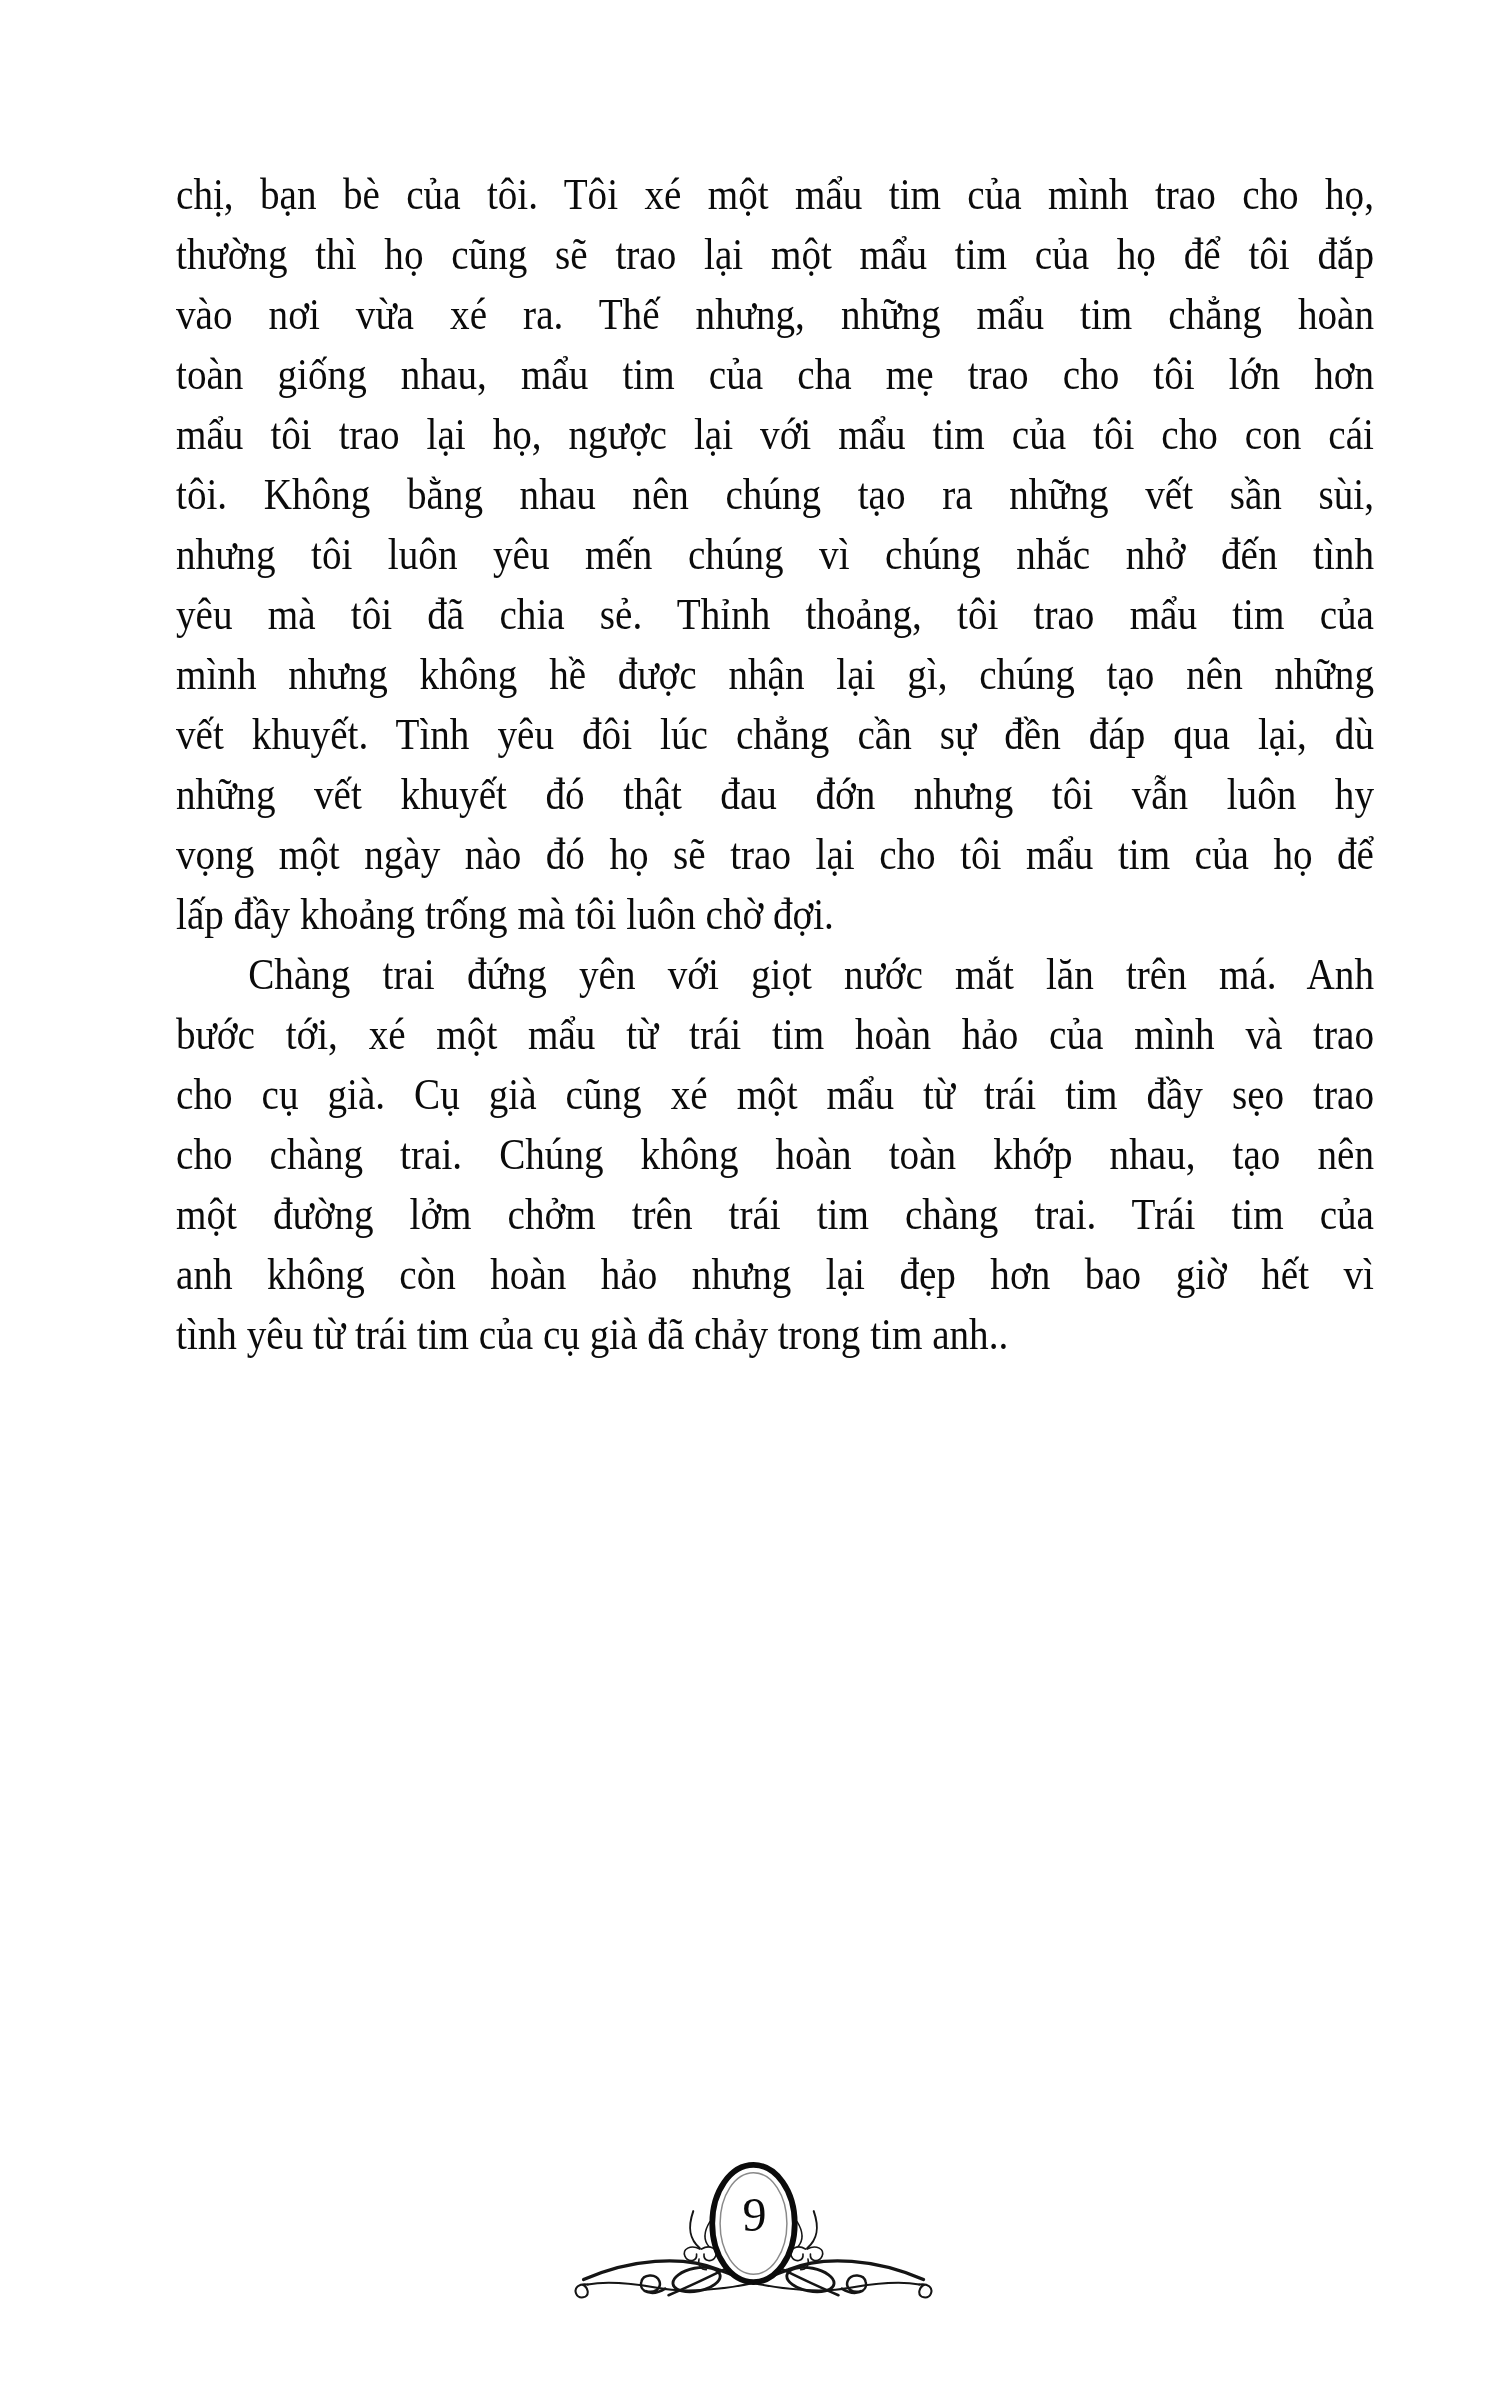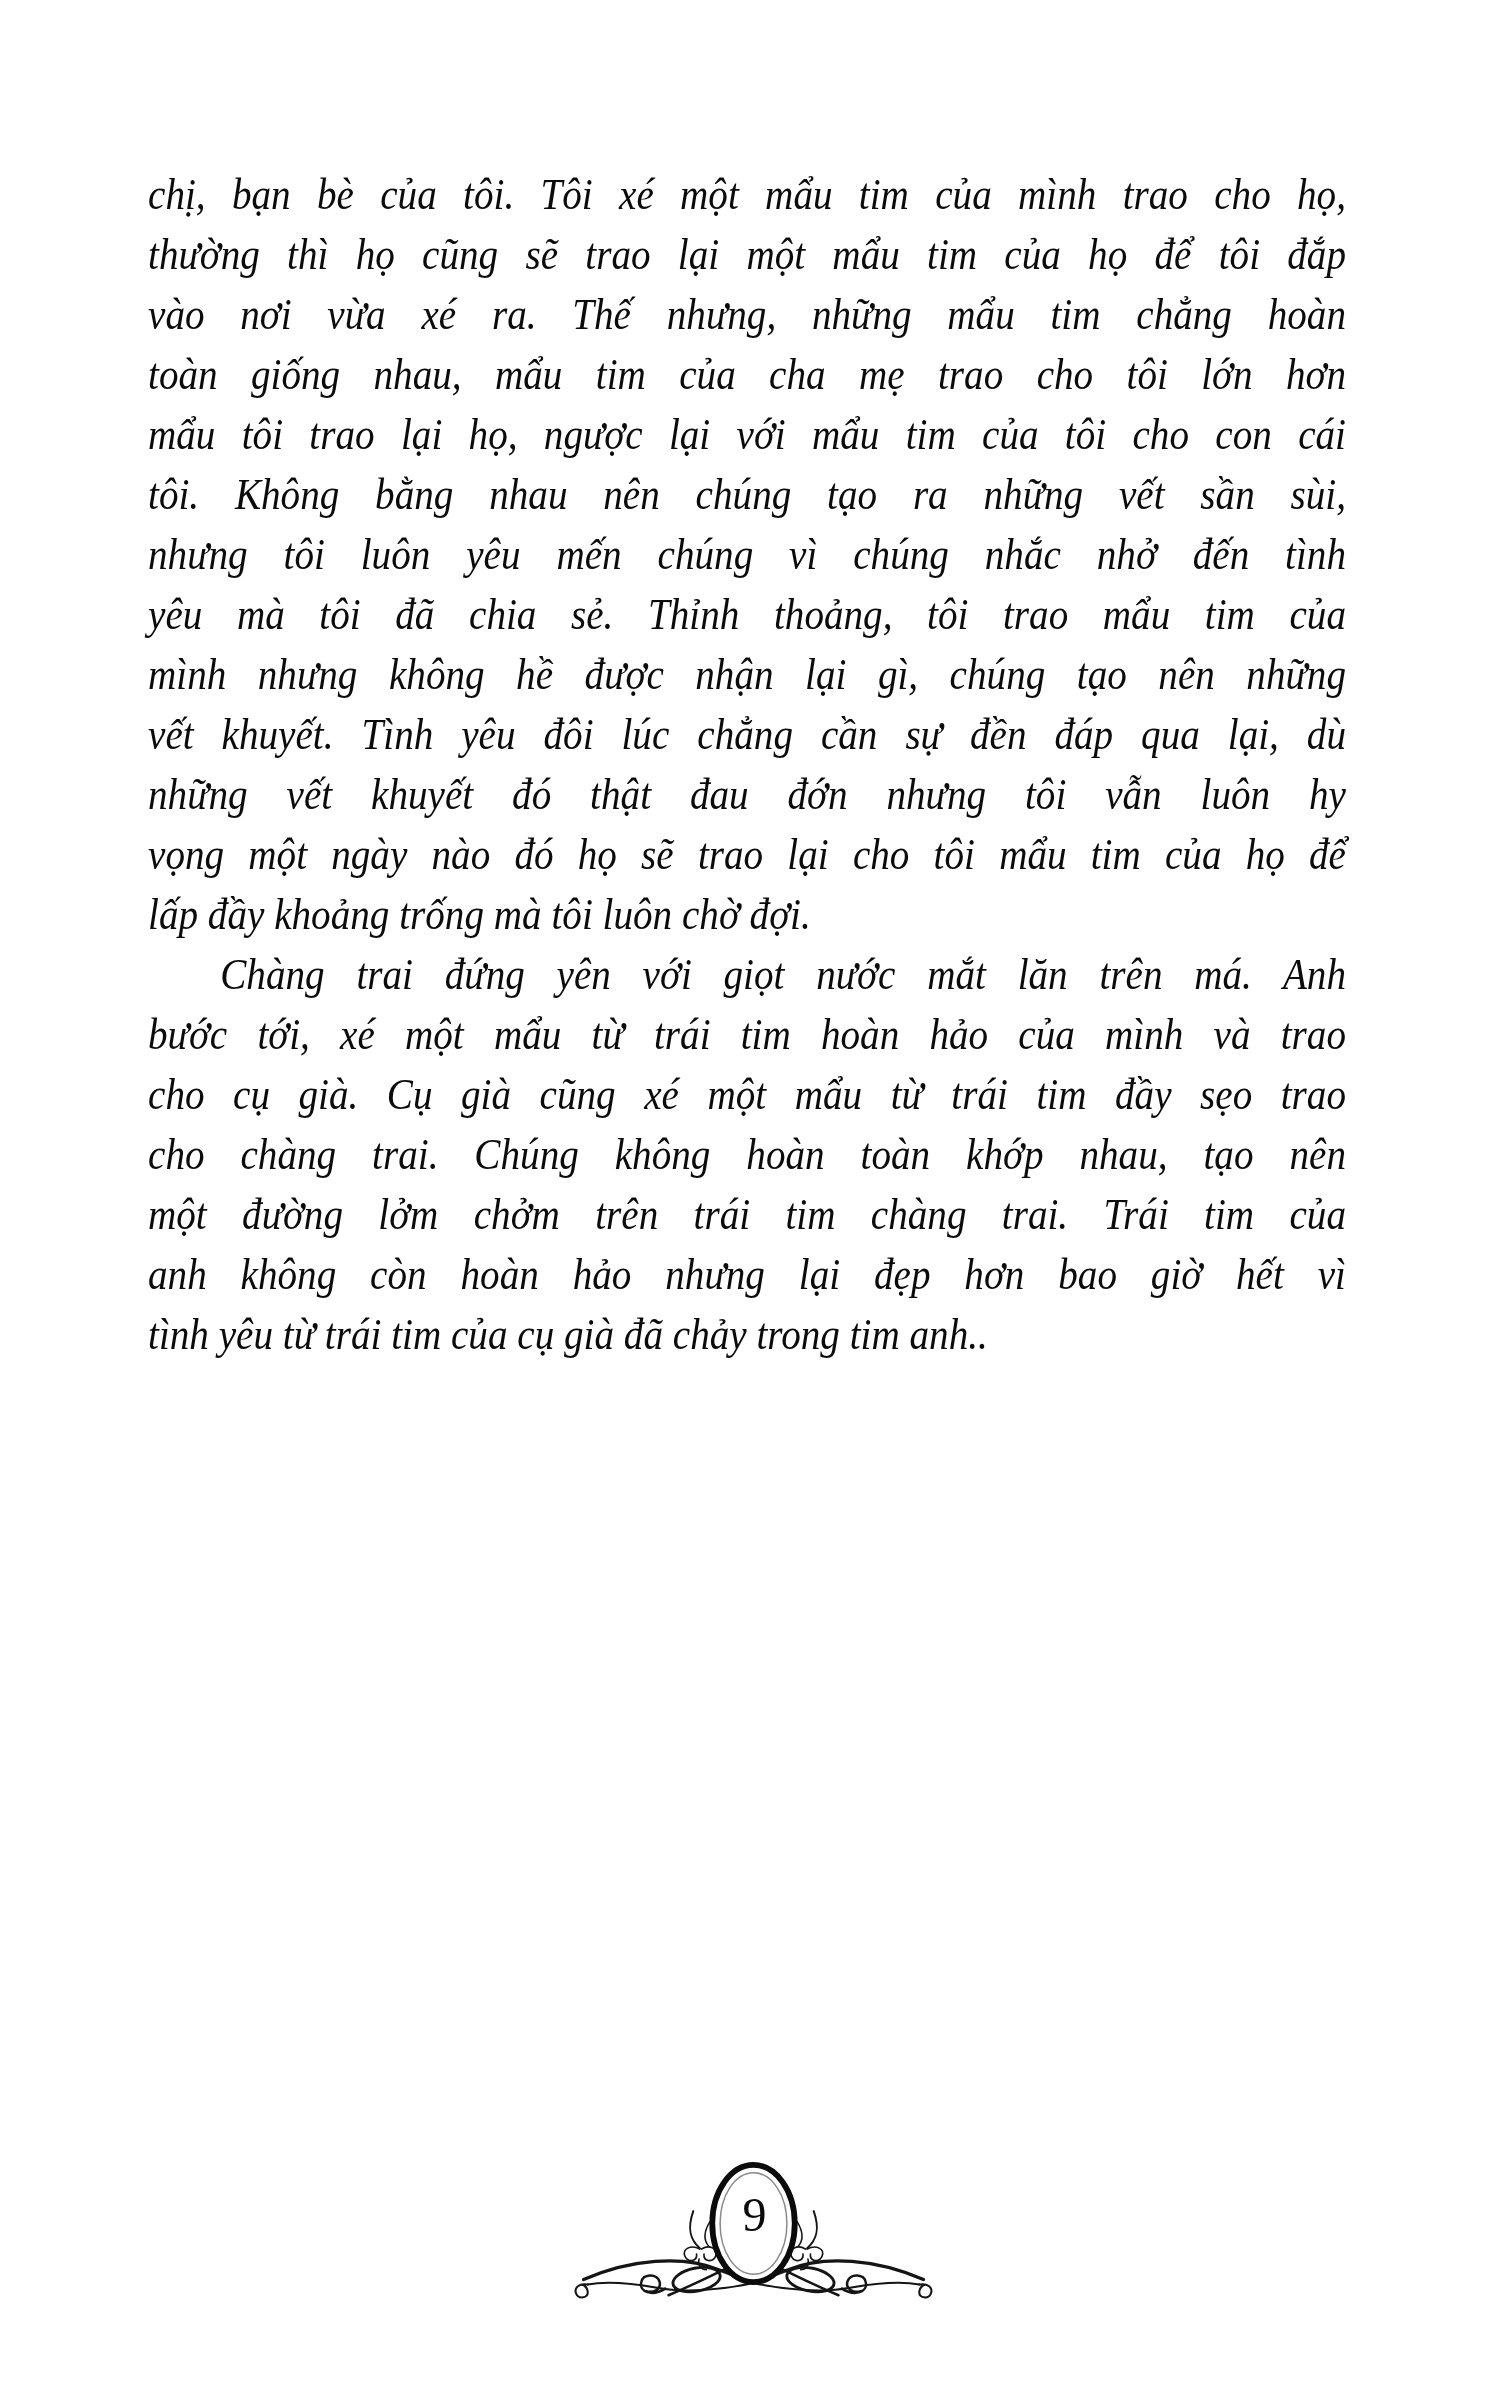--- a/index.html
+++ b/index.html
@@ -10,27 +10,26 @@
   .page {
     position: relative;
     width: 1508px;
     height: 2401px;
     background: #ffffff;
     overflow: hidden;
     font-family: "Liberation Serif", "DejaVu Serif", serif;
   }
   .text-column {
     position: absolute;
-    left: 148px;
+    left: 176px;
     top: 164px;
     width: 1198px;
     color: #0b0b0b;
     font-size: 45px;
     line-height: 60px;
-    font-style: italic;
   }
   
   .line {
     width: 1377px;
     transform: scaleX(0.87);
     transform-origin: 0 0;
     white-space: normal;
     text-align: justify;
     text-align-last: justify;
     text-justify: inter-word;

